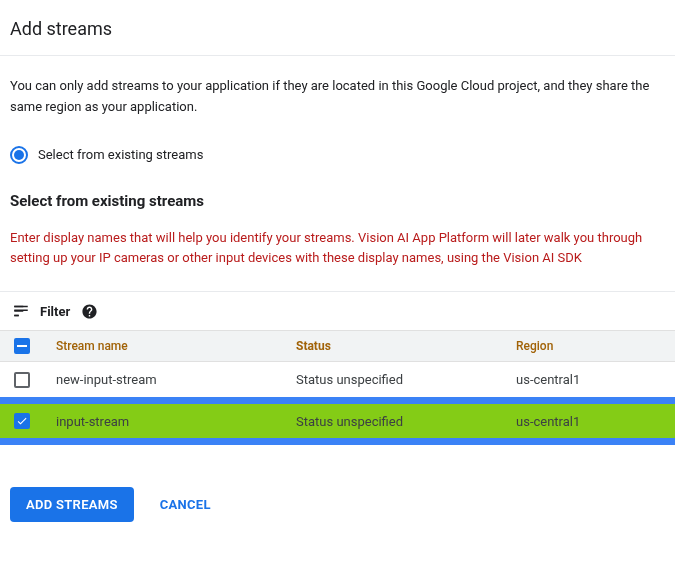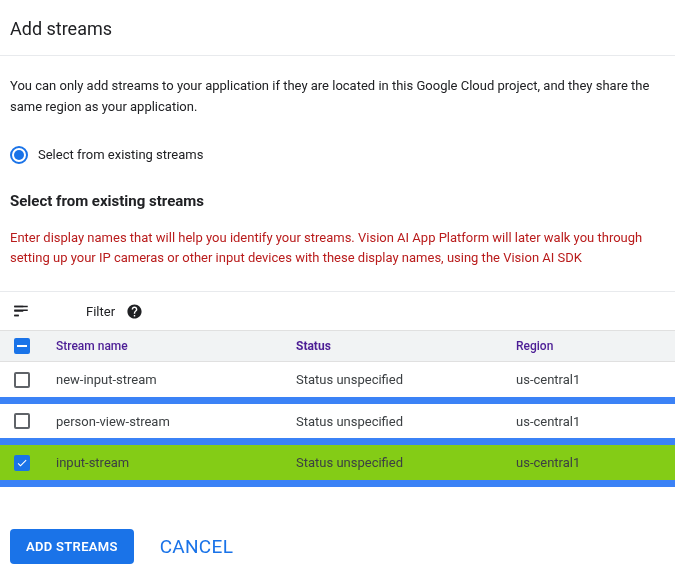--- a/index.html
+++ b/index.html
@@ -83,23 +83,22 @@
   .filter-icon {
     width: 18px;
     height: 18px;
     display: flex;
     align-items: center;
     justify-content: center;
     color: #202124;
   }
   .filter-label {
     font-size: 13px;
-    font-weight: 400;
-    color: #202124;
-    margin-left: 46px;
+    font-weight: 700;
+    color: #202124;
   }
   .filter-input {
     border: none;
     outline: none;
     font-size: 13px;
     color: #5f6368;
     flex: 1;
     font-family: inherit;
   }
   .filter-input::placeholder { color: #80868b; }
@@ -115,21 +114,21 @@
     width: 100%;
     border-collapse: collapse;
   }
   thead tr {
     background: #f1f3f4;
   }
   th {
     text-align: left;
     font-size: 12px;
     font-weight: 500;
-    color: #4c1d95;
+    color: #a16207;
     padding: 7px 12px;
     border-top: 1px solid #e0e0e0;
     border-bottom: 1px solid #e0e0e0;
   }
   th:first-child, td:first-child {
     width: 44px;
     text-align: center;
     padding-left: 10px;
     padding-right: 10px;
   }
@@ -185,22 +184,22 @@
     font-size: 13px;
     font-weight: 600;
     letter-spacing: 0.3px;
     cursor: pointer;
     font-family: inherit;
   }
   .btn-text {
     background: none;
     border: none;
     color: #1a73e8;
-    font-size: 19px;
-    font-weight: 400;
+    font-size: 13px;
+    font-weight: 700;
     letter-spacing: 0.3px;
     cursor: pointer;
     font-family: inherit;
   }
   .table-wrapper { padding: 0 0 20px 0; }
 </style>
 </head>
 <body>
 
 <div class="dialog-header">
@@ -252,26 +251,20 @@
         <th>Region</th>
       </tr>
     </thead>
     <tbody>
       <tr>
         <td><span class="checkbox"></span></td>
         <td>new-input-stream</td>
         <td>Status unspecified</td>
         <td>us-central1</td>
       </tr>
-      <tr>
-        <td><span class="checkbox"></span></td>
-        <td>person-view-stream</td>
-        <td>Status unspecified</td>
-        <td>us-central1</td>
-      </tr>
       <tr class="selected-row">
         <td><span class="checkbox checked">
               <svg width="12" height="12" viewBox="0 0 24 24" fill="#fff">
                 <path d="M9 16.17L4.83 12l-1.42 1.41L9 19 21 7l-1.41-1.41z"></path>
               </svg>
             </span></td>
         <td>input-stream</td>
         <td>Status unspecified</td>
         <td>us-central1</td>
       </tr>

